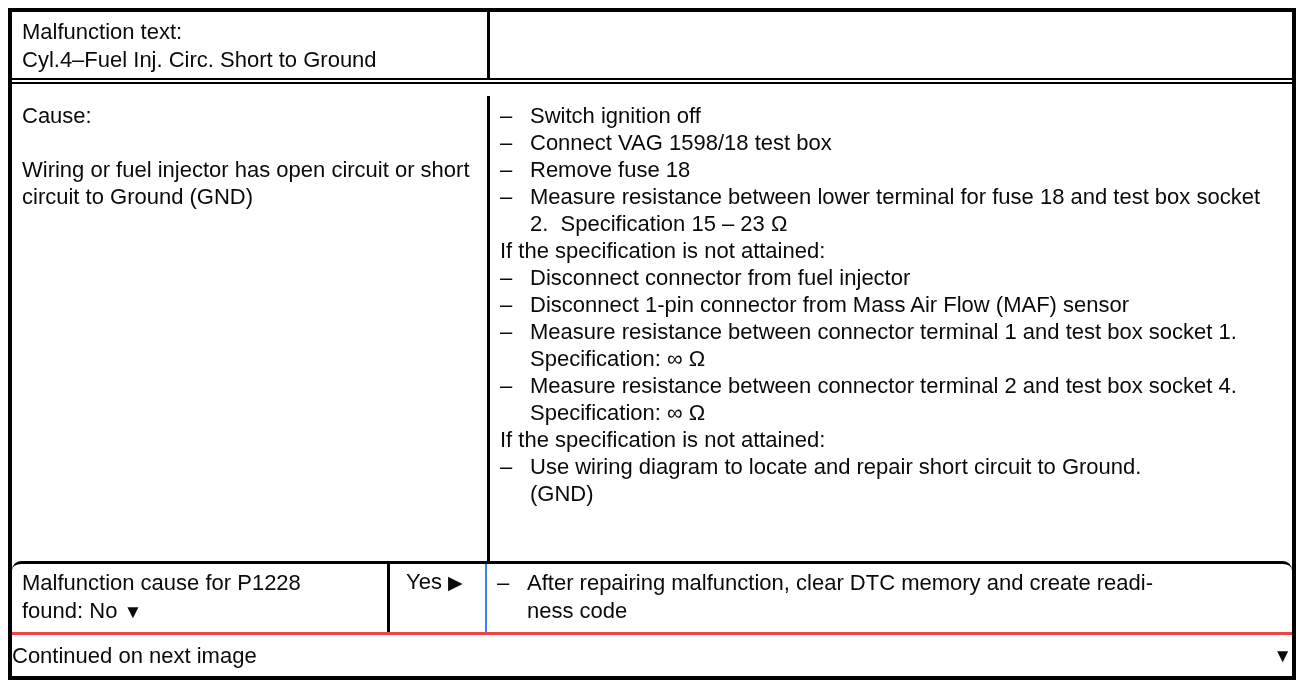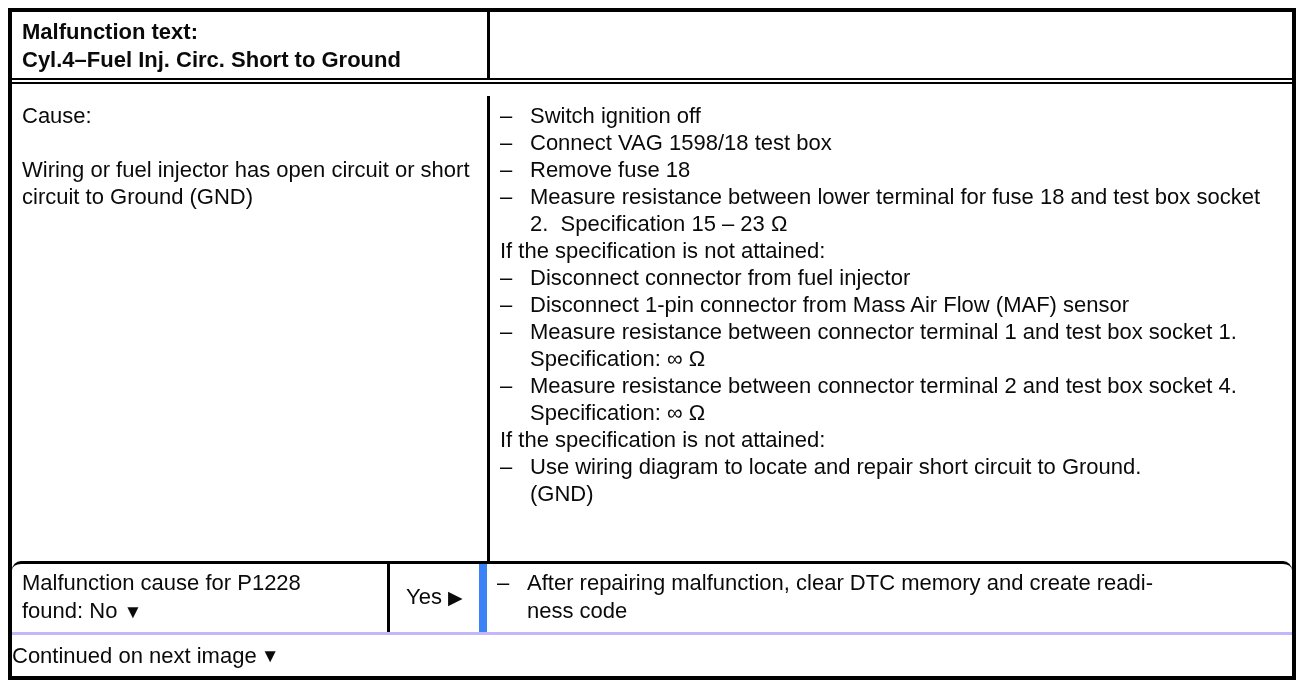--- a/index.html
+++ b/index.html
@@ -17,21 +17,21 @@
     background: #fff;
     display: flex;
     flex-direction: column;
   }
   .row { display: flex; flex-direction: row; }
 
   
   .row-header {
     flex: 0 0 72px;
     border-bottom: 6px double #000;
-    font-weight: bold;
+    font-weight: normal;
     font-size: 22px;
     line-height: 28px;
   }
   .cell { padding: 6px 10px 4px 10px; }
   .col-left {
     flex: 0 0 478px;
     width: 478px;
     border-right: 3px solid #000;
   }
   .col-right { flex: 1; }
@@ -62,37 +62,37 @@
   }
   .q-cell {
     flex: 0 0 378px;
     width: 378px;
     border-right: 3px solid #000;
     padding: 5px 8px 4px 10px;
   }
   .yes-cell {
     flex: 0 0 97px;
     width: 97px;
-    border-right: 8px solid #3b82f6;
-    padding: 19px 6px 4px 16px;
+    border-right: 2px solid #3b82f6;
+    padding: 4px 6px 4px 16px;
   }
   .action-cell { flex: 1; padding: 5px 10px 4px 10px; }
 
   .tri { font-size: 19px; }
 
   
   .row-footer {
     flex: 0 0 44px;
-    border-top: 3px solid #c4b5fd;
+    border-top: 3px solid #ef4444;
     font-size: 22px;
     line-height: 26px;
     align-items: center;
-    justify-content: flex-start;
+    justify-content: space-between;
     display: flex;
-    gap: 4px;
+    gap: 24px;
   }
 </style>
 </head>
 <body>
 
 <div class="doc-table">
 
   <div class="row row-header">
     <div class="cell col-left">
       <div>Malfunction text:</div>

